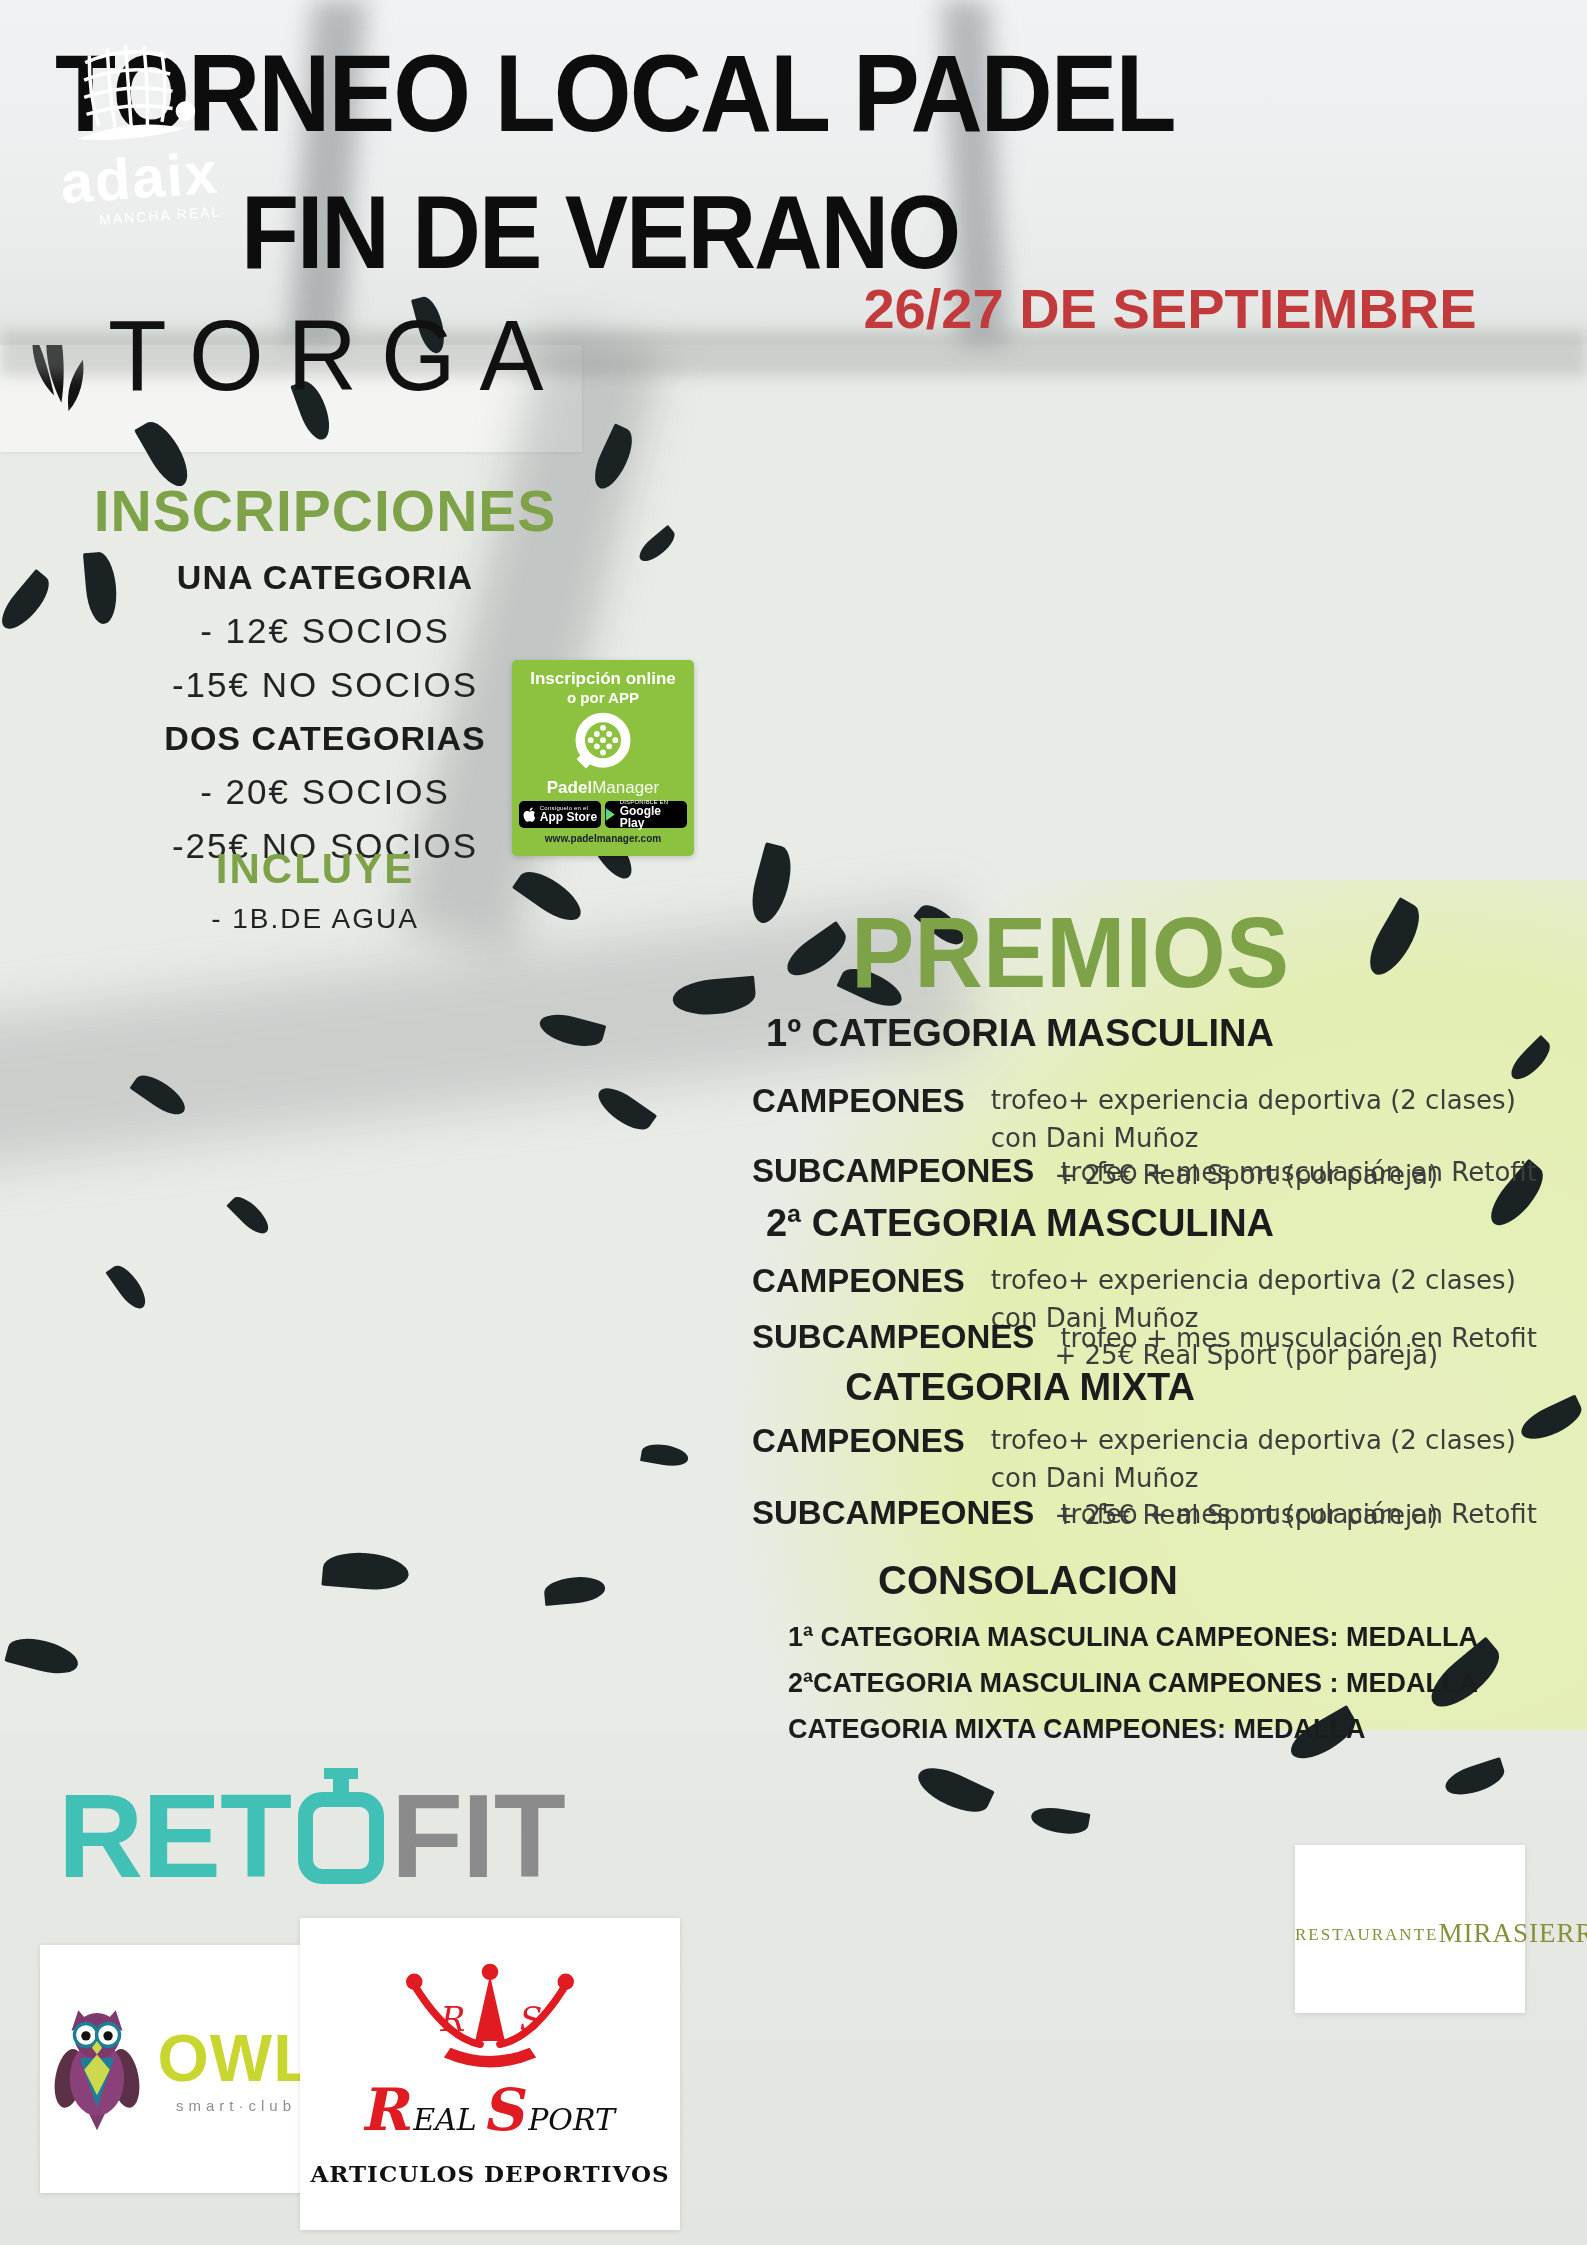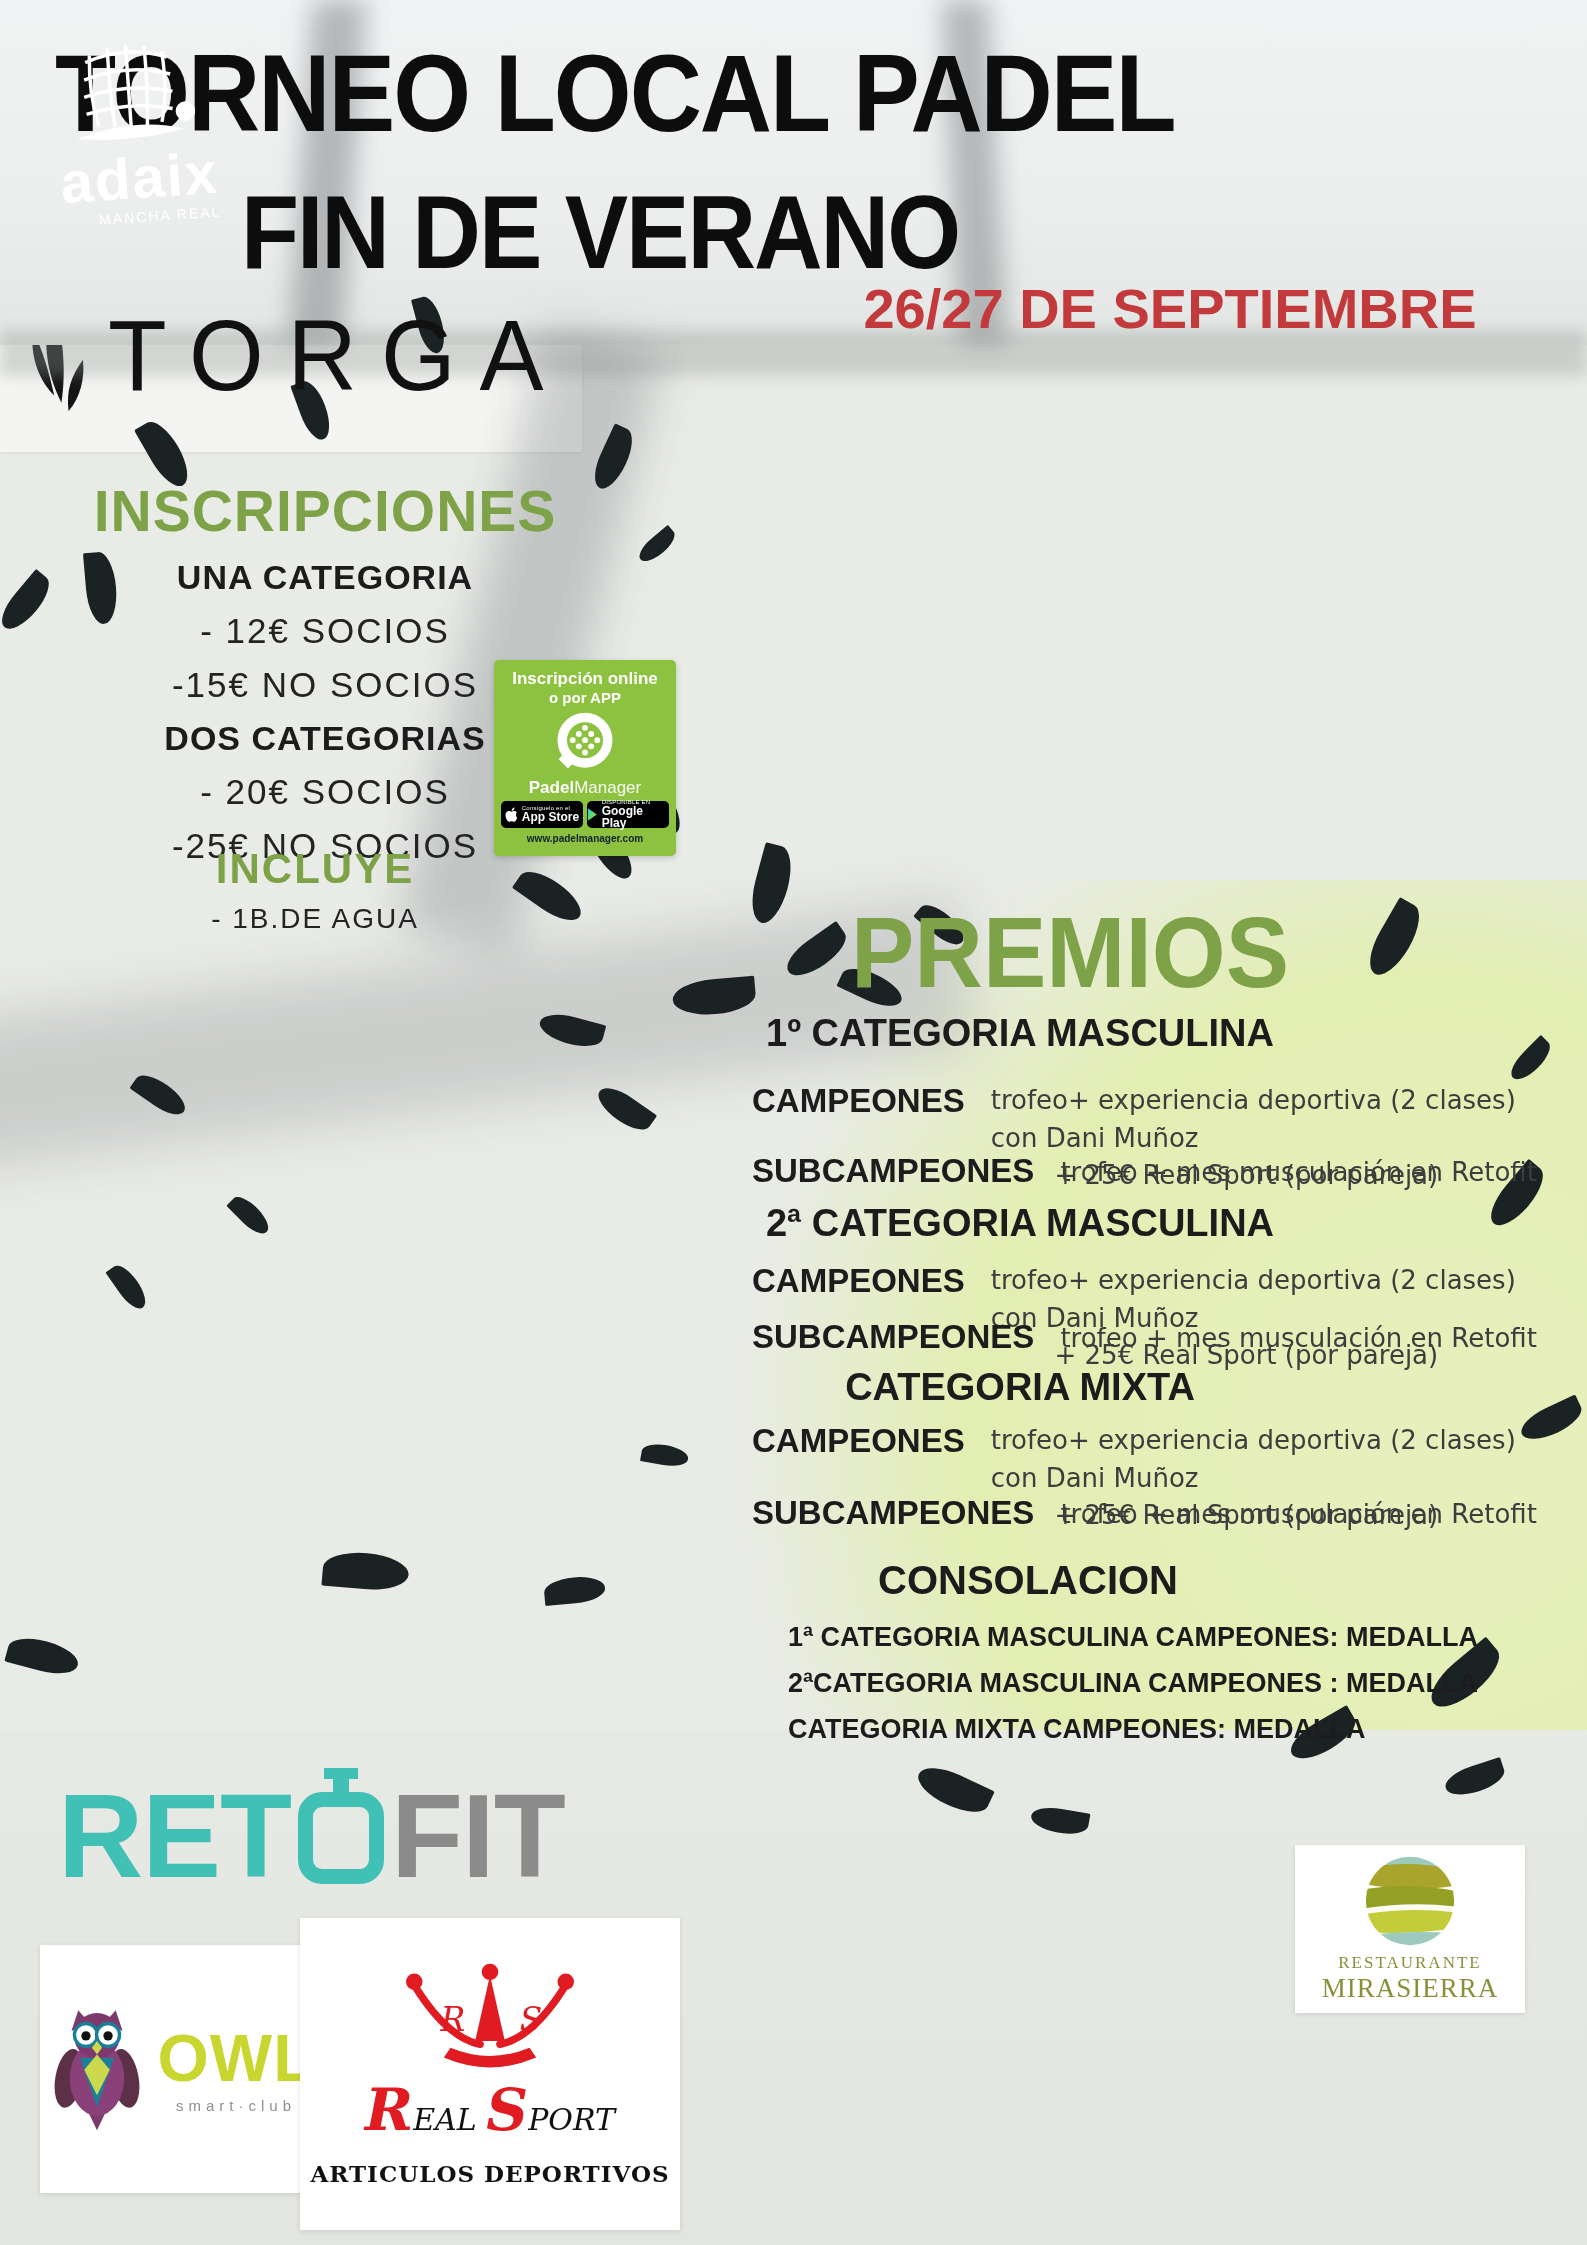--- a/index.html
+++ b/index.html
@@ -35,21 +35,21 @@
   .insc-h{font-size:57px;font-weight:800;letter-spacing:1px;color:#7da248;white-space:nowrap;}
   .cat-label{font-size:34px;font-weight:800;letter-spacing:1px;margin-top:14px;}
   .price{font-size:35px;font-weight:300;letter-spacing:2px;color:#232323;margin-top:14px;
          font-family:"Liberation Sans",sans-serif;}
   .incluye{position:absolute;left:165px;top:845px;width:300px;text-align:center;}
   .incluye-h{font-size:42px;font-weight:800;letter-spacing:2px;color:#7da248;}
   .incluye-i{font-size:28px;font-weight:300;letter-spacing:2px;margin-top:10px;color:#232323;}
   .min-note{position:absolute;left:95px;top:948px;width:540px;text-align:center;
             font-size:30px;font-weight:800;letter-spacing:.5px;}
   
-  .pm-badge{position:absolute;left:494px;top:660px;width:182px;height:196px;
+  .pm-badge{position:absolute;left:512px;top:660px;width:182px;height:196px;
             background:#8cc23f;border-radius:5px;box-shadow:0 2px 6px rgba(0,0,0,.18);
             display:flex;flex-direction:column;align-items:center;padding-top:9px;box-sizing:border-box;}
   .pm-l1{color:#fff;font-weight:700;font-size:17px;line-height:1.15;}
   .pm-l2{color:#fff;font-weight:700;font-size:15px;line-height:1.15;}
   .pm-brand{color:#fff;font-size:17px;margin-top:-2px;}
   .pm-brand b{font-weight:700;} .pm-brand span{font-weight:400;opacity:.95;}
   .pm-stores{display:flex;gap:4px;margin-top:3px;}
   .store-badge{width:82px;height:27px;background:#000;border-radius:5px;display:flex;
                align-items:center;justify-content:center;gap:4px;color:#fff;}
   .sb-text{display:flex;flex-direction:column;line-height:1;}
@@ -93,21 +93,21 @@
   .rs-small{font-size:30px;color:#111;}
   .rs-tag{font-family:"DejaVu Serif",serif;font-weight:700;font-size:23px;letter-spacing:1px;
           color:#111;margin-top:16px;white-space:nowrap;}
   .adaix-card{left:703px;top:1942px;width:272px;height:258px;
               background:linear-gradient(135deg,#3a424c 0%,#262d36 55%,#3c444e 100%);
               box-shadow:0 1px 5px rgba(0,0,0,.25);display:flex;flex-direction:column;
               align-items:center;justify-content:center;overflow:hidden;}
   .adaix-inner{transform:rotate(-4deg);display:flex;flex-direction:column;align-items:center;}
   .adaix-name{color:#fff;font-weight:800;font-size:58px;letter-spacing:2px;line-height:1;}
   .adaix-sub{color:#fff;font-size:14px;letter-spacing:2px;align-self:flex-end;margin-top:2px;}
-  .mira-card{left:1295px;top:1845px;width:230px;height:168px;display:flex;flex-direction:column;
+  .mira-card{left:1295px;top:1845px;width:230px;height:168px;display:flex;flex-direction:row;
              align-items:center;justify-content:flex-start;padding-top:8px;box-sizing:border-box;}
   .mira-l1{font-family:"Liberation Serif",serif;font-size:17px;letter-spacing:2px;color:#8a8f3a;margin-top:4px;}
   .mira-l2{font-family:"Liberation Serif",serif;font-size:27px;letter-spacing:1px;color:#8a8f3a;margin-top:0;}
   .torga-card{left:1005px;top:2020px;width:582px;height:194px;background:#f4f5f2;
               box-shadow:0 1px 4px rgba(0,0,0,.08);display:flex;align-items:center;
               justify-content:flex-start;gap:18px;padding-left:28px;box-sizing:border-box;}
   .torga-name{font-size:96px;font-weight:400;letter-spacing:24px;color:#111;transform:scaleY(1.05);
               white-space:nowrap;}
 </style>
 </head>

